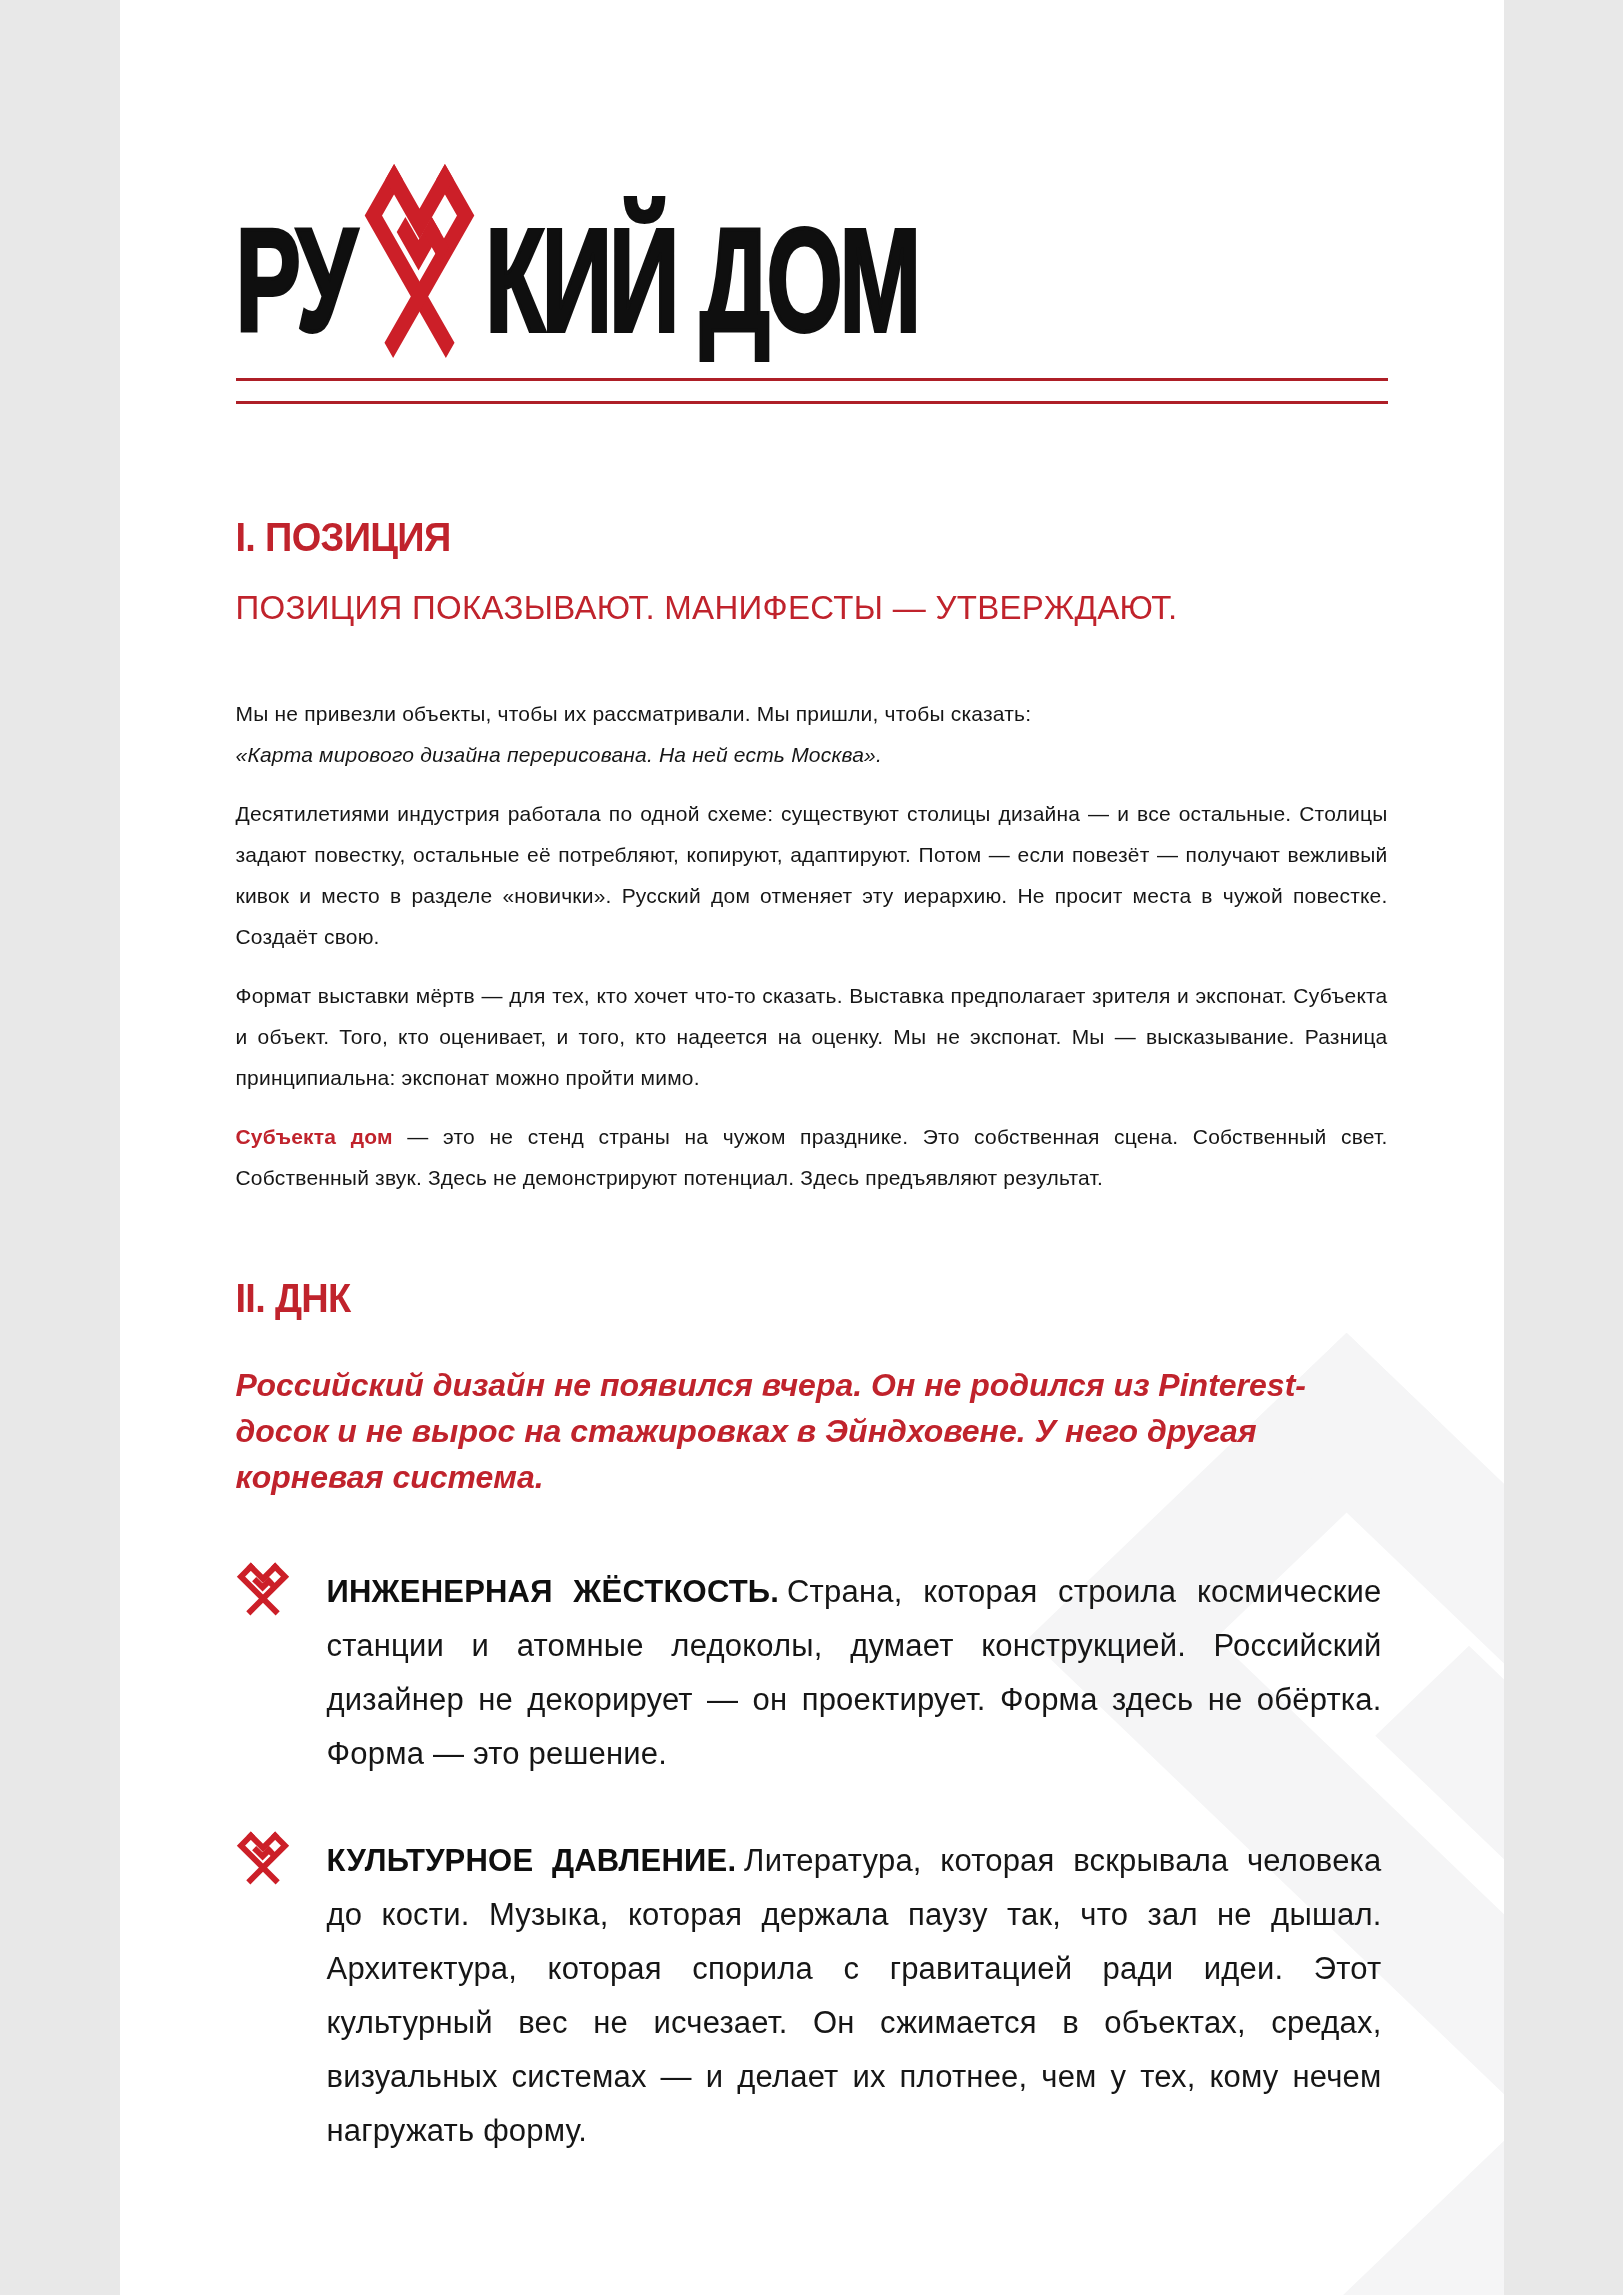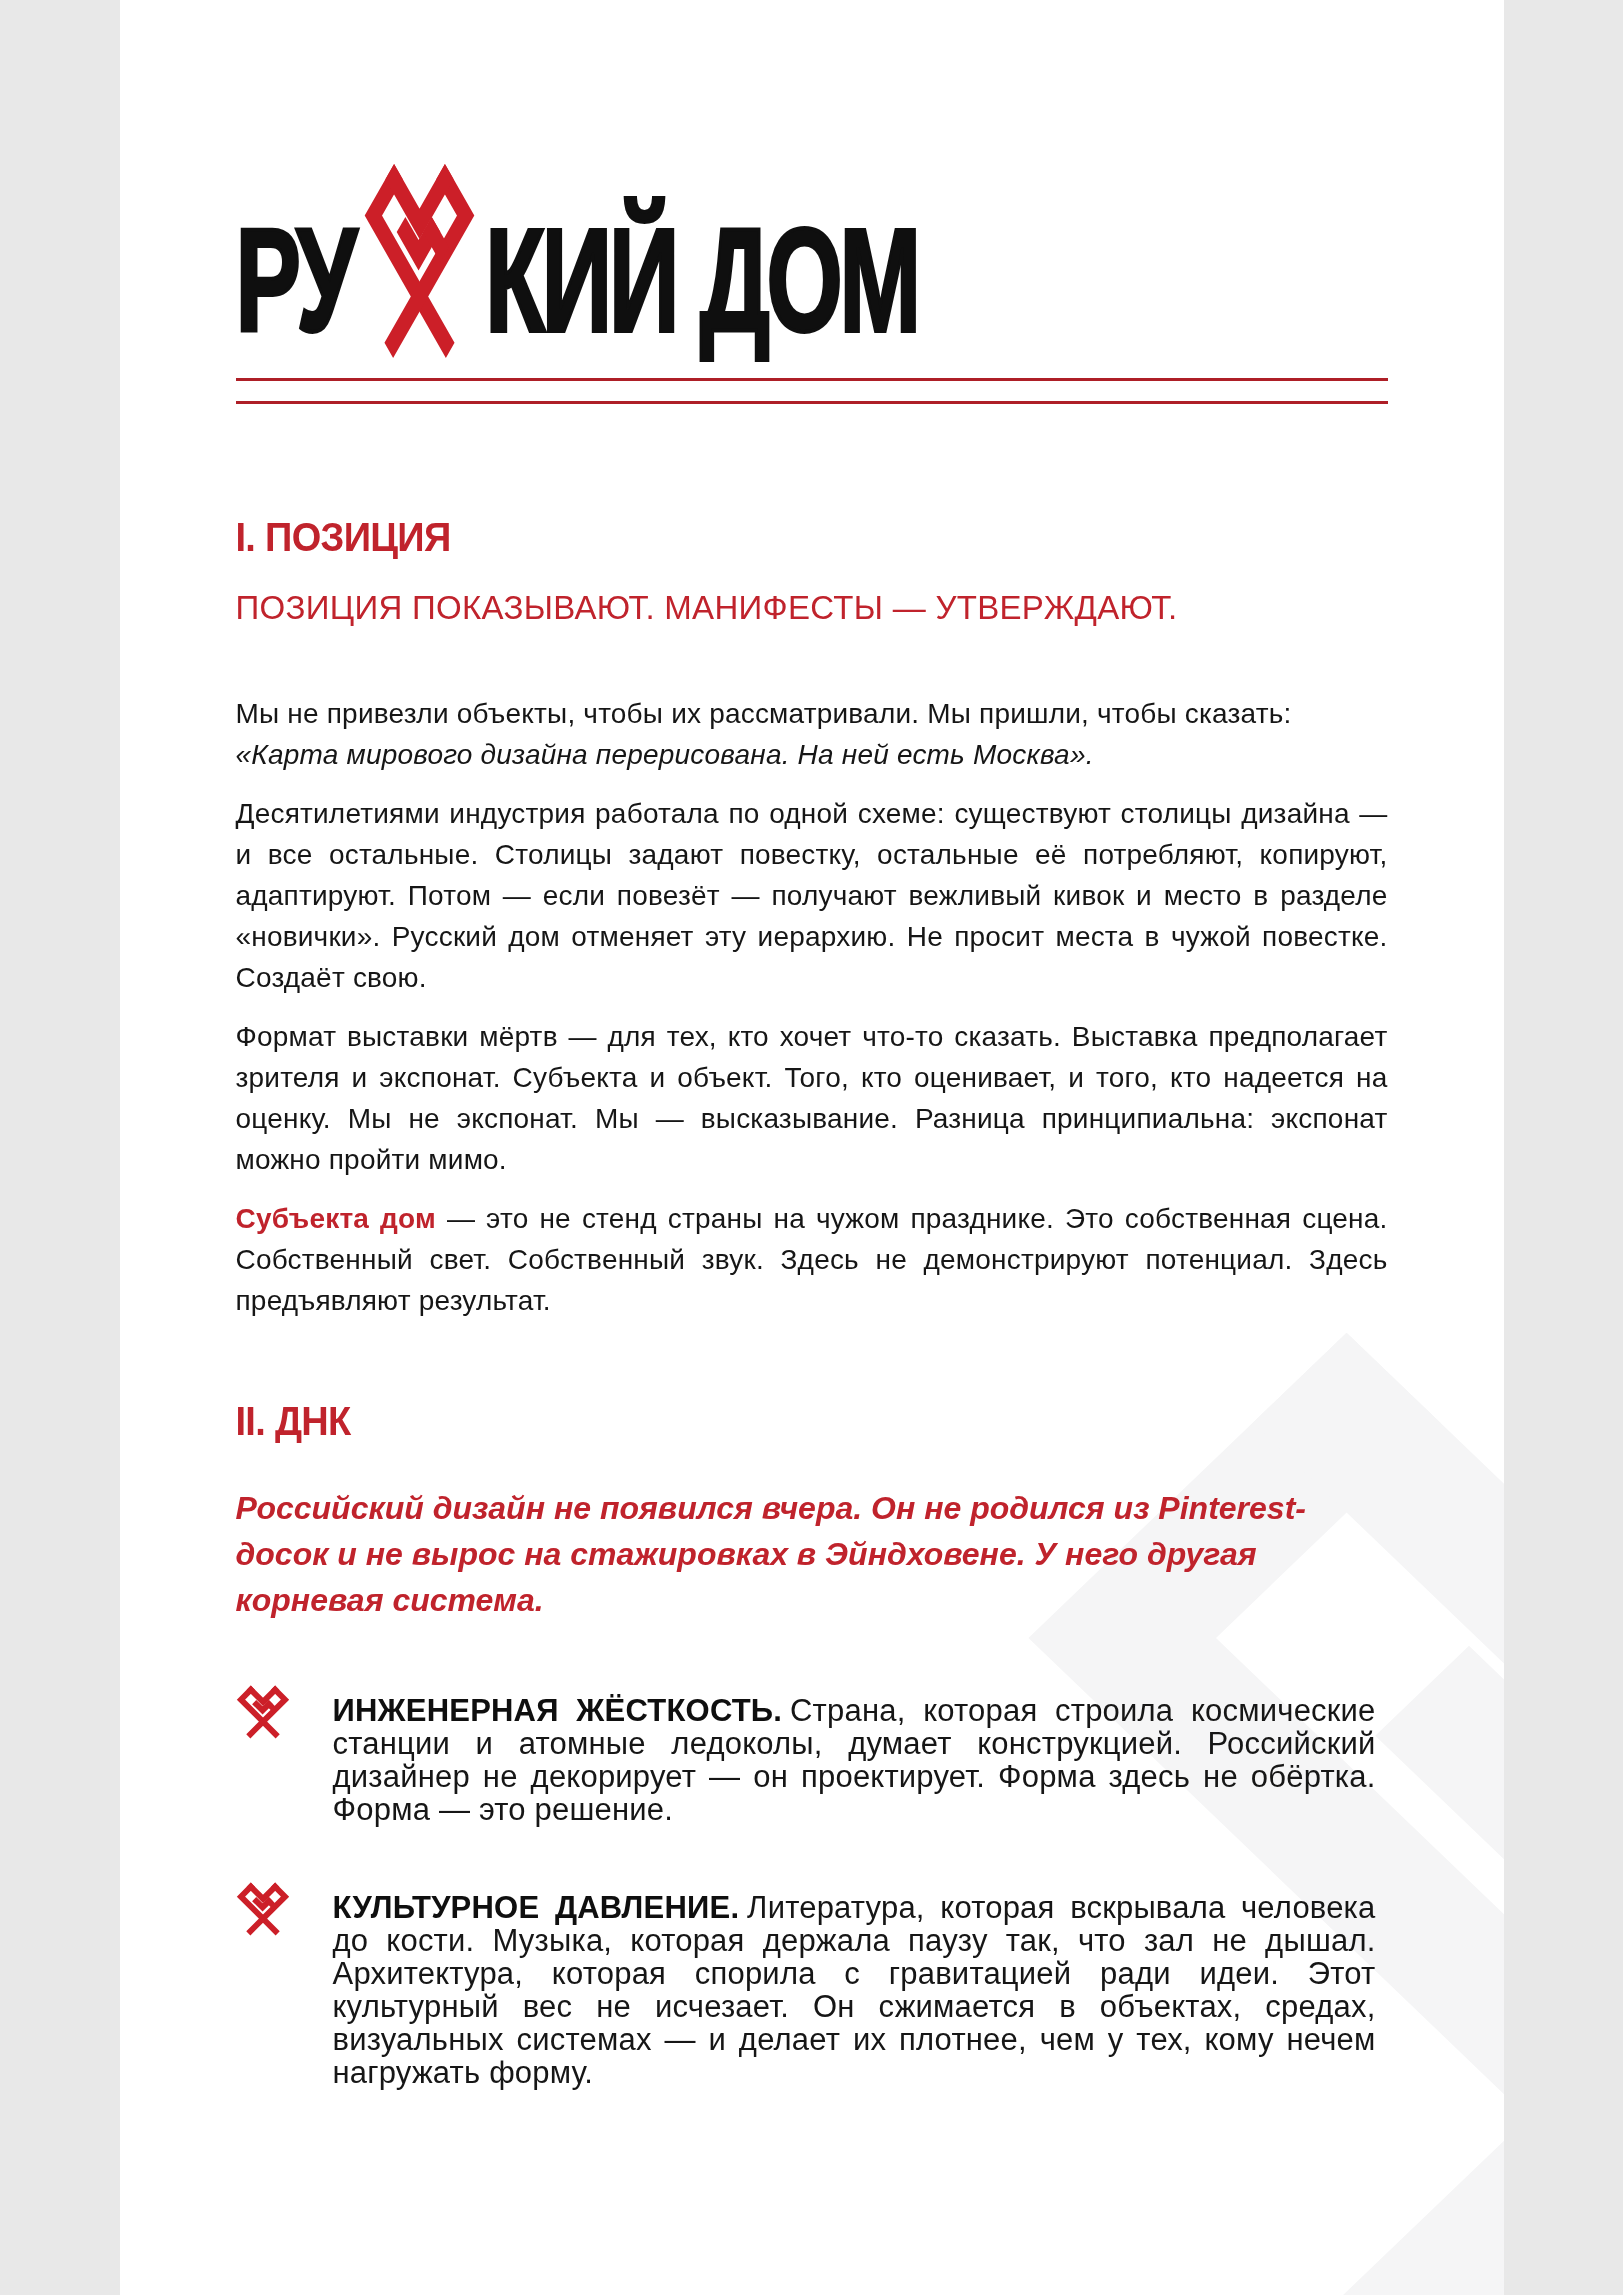--- a/index.html
+++ b/index.html
@@ -104,21 +104,21 @@
     line-height: 46px;
     font-weight: 700;
     font-style: italic;
     color: #C0232C;
     max-width: 1309px;
   }
 
   
   .body-p {
     margin: 18px 0 0 0;
-    font-size: 28px;
+    font-size: 21px;
     line-height: 41px;
     letter-spacing: 0.2px;
     color: #161616;
   }
   .body-p.first { margin-top: 65px; }
   .just { text-align: justify; }
   .emph { font-weight: 400; font-style: italic; }
   .lead-red { font-weight: 700; color: #C0232C; }
 
   
@@ -130,24 +130,24 @@
   }
   .bullet + .bullet { margin-top: 41px; }
   .bullet-icon {
     width: 54px;
     height: 56px;
     margin-top: 2.6px;
     color: #CC1F28;
     flex: 0 0 auto;
   }
   .bullet-text {
-    margin: 12px;
+    margin: 6px;
     flex: 1 1 auto;
     font-size: 31px;
-    line-height: 33px;
+    line-height: 54px;
     letter-spacing: 0.2px;
     color: #161616;
     text-align: justify;
   }
   .bullet-title { font-weight: 700; color: #0f0f0f; padding-right: 7.9px; }
 
   .knot-path { fill: none; stroke: currentColor; stroke-width: 13; stroke-linecap: square; stroke-linejoin: miter; }
 </style>
 </head>
 <body>

